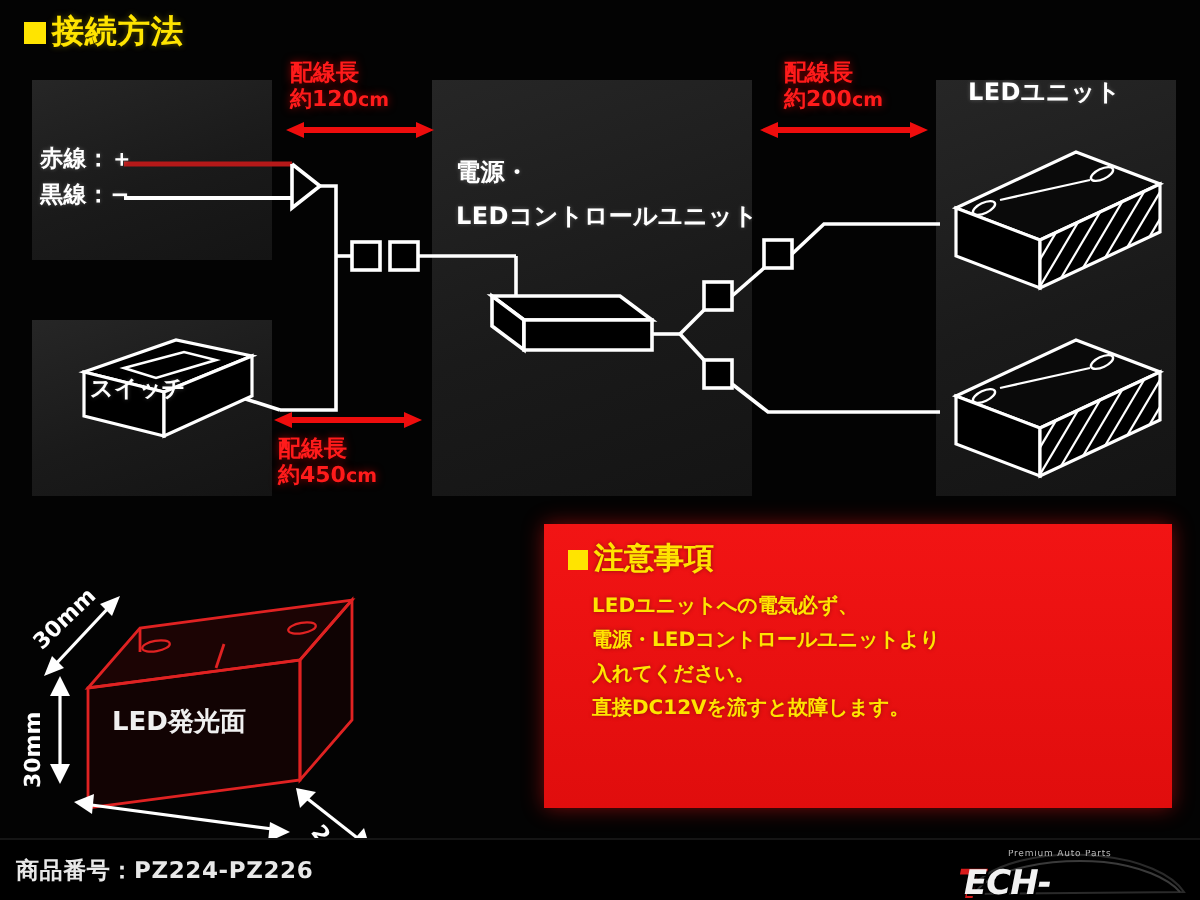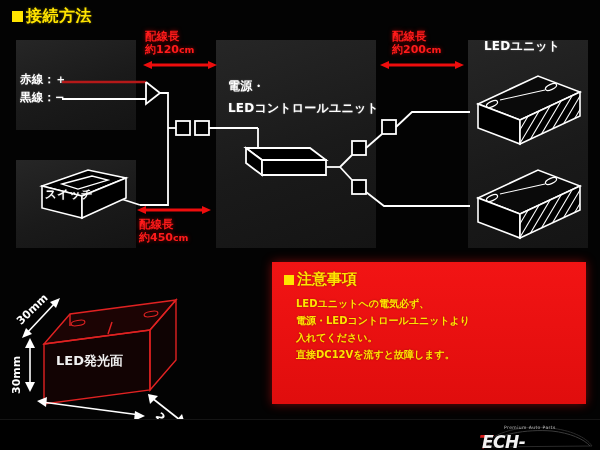--- a/index.html
+++ b/index.html
@@ -383,20 +383,21 @@
     </div>
     <div class="caution-body">
       <div>LEDユニットへの電気必ず、</div>
       <div>電源・LEDコントロールユニットより</div>
       <div>入れてください。</div>
       <div>直接DC12Vを流すと故障します。</div>
     </div>
   </div>
 
   <div class="footer">
+    <div class="prodno">商品番号：PZ224-PZ226</div>
     <div class="logo">
       <svg class="abs" style="left:0; top:0;" width="118" height="26">
         <path d="M6 22 C14 6, 46 0, 72 3 C92 5, 108 12, 114 21 Z" fill="none" stroke="#2a2a2a" stroke-width="1"></path>
         <path d="M10 21 C18 9, 48 4, 74 6 C92 8, 106 14, 112 21" fill="none" stroke="#3a3a3a" stroke-width="1"></path>
       </svg>
       <div class="logo-sub">Premium Auto Parts</div>
       <div class="logo-t">T</div>
       <div class="logo-text">ECH-MASTER</div>
     </div>
   </div>

